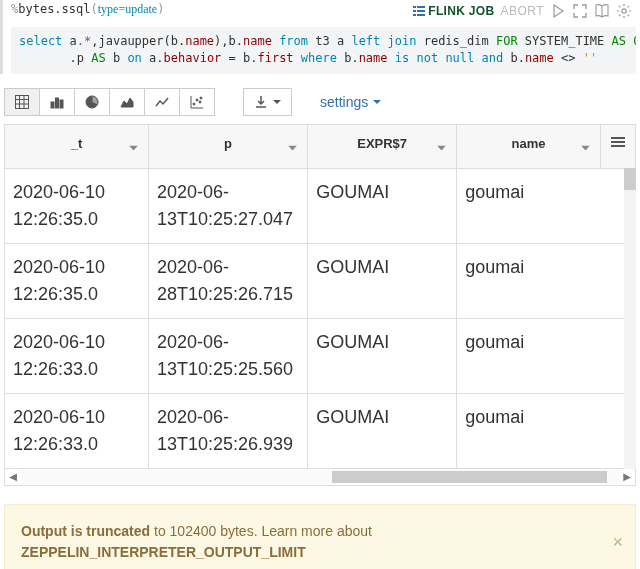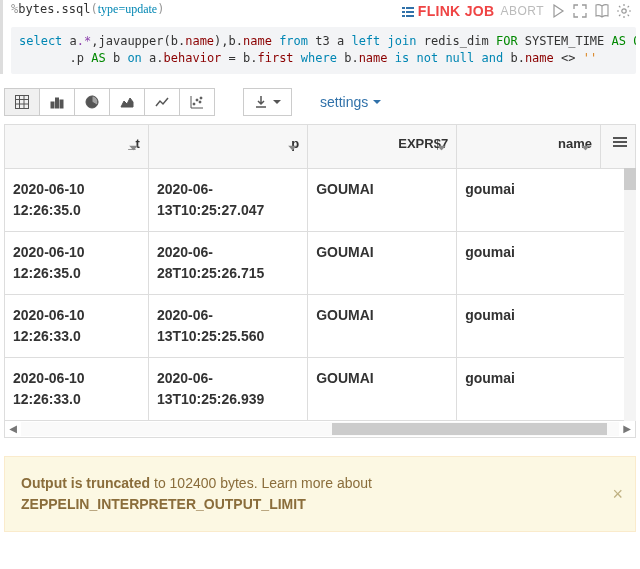--- a/index.html
+++ b/index.html
@@ -2,43 +2,43 @@
 <html><head>
 <meta charset="utf-8">
 <style>
 * { box-sizing: border-box; margin: 0; padding: 0; }
 body { font-family: "Helvetica Neue", Arial, sans-serif; font-size: 13px; color: #333; background: #fff; width: 640px; }
 .cell { border-left: 3px solid #ddd; padding: 2px 4px 0 8px; }
 .interp-line { font-family: Menlo, Consolas, monospace; font-size: 12px; color: #333; }
 .interp-gray { color: #999; }
 .interp-kw { color: #0086b3; font-family: Liberation Serif, serif; }
 .toolbar-top { display: flex; justify-content: flex-end; align-items: center; gap: 6px; margin-top: -14px; padding-right: 4px; }
-.flink-job { color: #ef4444; font-size: 14px; font-weight: 600; letter-spacing: 0.3px; }
+.flink-job { color: #14532d; font-size: 12px; font-weight: 600; letter-spacing: 0.3px; }
 .abort { color: #bbb; font-size: 12px; letter-spacing: 0.5px; }
 .tool-icon { width: 16px; height: 16px; fill: #999; cursor: pointer; }
 .code-block { background: #f3f4f6; border: 0; border-radius: 2px; padding: 6px 8px; font-family: Menlo, Consolas, monospace; font-size: 12px; line-height: 1.45; margin: 8px 0 14px; white-space: pre; overflow-x: auto; }
 .c-kw { color: #0086b3; }
 .c-purple { color: #8e44ad; }
 .c-darkred { color: #8b0000; }
 .c-green { color: #008800; }
 .c-name { color: #333; }
 .c-str { color: #d9831f; }
 .viz-row { display: flex; align-items: center; gap: 28px; padding: 0 4px 8px; }
 .btn-group { display: inline-flex; }
 .btn { border: 1px solid #ccc; background: #fff; padding: 6px 10px; cursor: pointer; display: inline-flex; align-items: center; justify-content: center; }
 .btn:not(:first-child) { margin-left: -1px; }
 .btn.active { background: #f0f0f0; }
 .btn svg { width: 14px; height: 14px; fill: #555; stroke: #555; }
 .caret-down { width: 0; height: 0; border-left: 4px solid transparent; border-right: 4px solid transparent; border-top: 4px solid #555; margin-left: 5px; }
 .settings-link { color: #3071a9; font-size: 14px; display: inline-flex; align-items: center; cursor: pointer; }
 .settings-link .caret-down { border-top-color: #3071a9; }
 .table-wrap { position: relative; margin: 0 4px; }
 .data-table { width: 100%; border-collapse: collapse; table-layout: fixed; }
-.data-table th { background: #f7f7f7; border: 1px solid #ddd; text-align: right; font-size: 13px; font-weight: 700; padding: 10px 8px 16px; position: relative; color: #333; }
-.data-table td { border: 1px solid #ddd; padding: 10px 8px; font-size: 14px; color: #333; vertical-align: top; word-break: break-word; line-height: 1.5; font-weight: bold; }
+.data-table th { background: #f7f7f7; border: 1px solid #ddd; text-align: center; font-size: 13px; font-weight: 700; padding: 10px 8px 16px; position: relative; color: #333; }
+.data-table td { border: 1px solid #ddd; padding: 10px 8px; font-size: 18px; color: #333; vertical-align: top; word-break: break-word; line-height: 1.5; }
 .sort-caret { position: absolute; right: 10px; top: 50%; transform: translateY(-50%); }
 .hamburger-th { width: 34px; text-align: center; }
 .hamburger { display: inline-block; }
 .hamburger span { display: block; width: 14px; height: 2px; background: #555; margin: 2px 0; }
 .col-t { width: 140px; }
 .col-p { width: 155px; }
 .col-e { width: 145px; }
 .col-n { width: 140px; }
 .vscroll { position: absolute; right: 0; top: 44px; width: 12px; bottom: 0; background: #f4f4f4; }
 .vthumb { position: absolute; top: 0; width: 100%; height: 22px; background: #ccc; }

